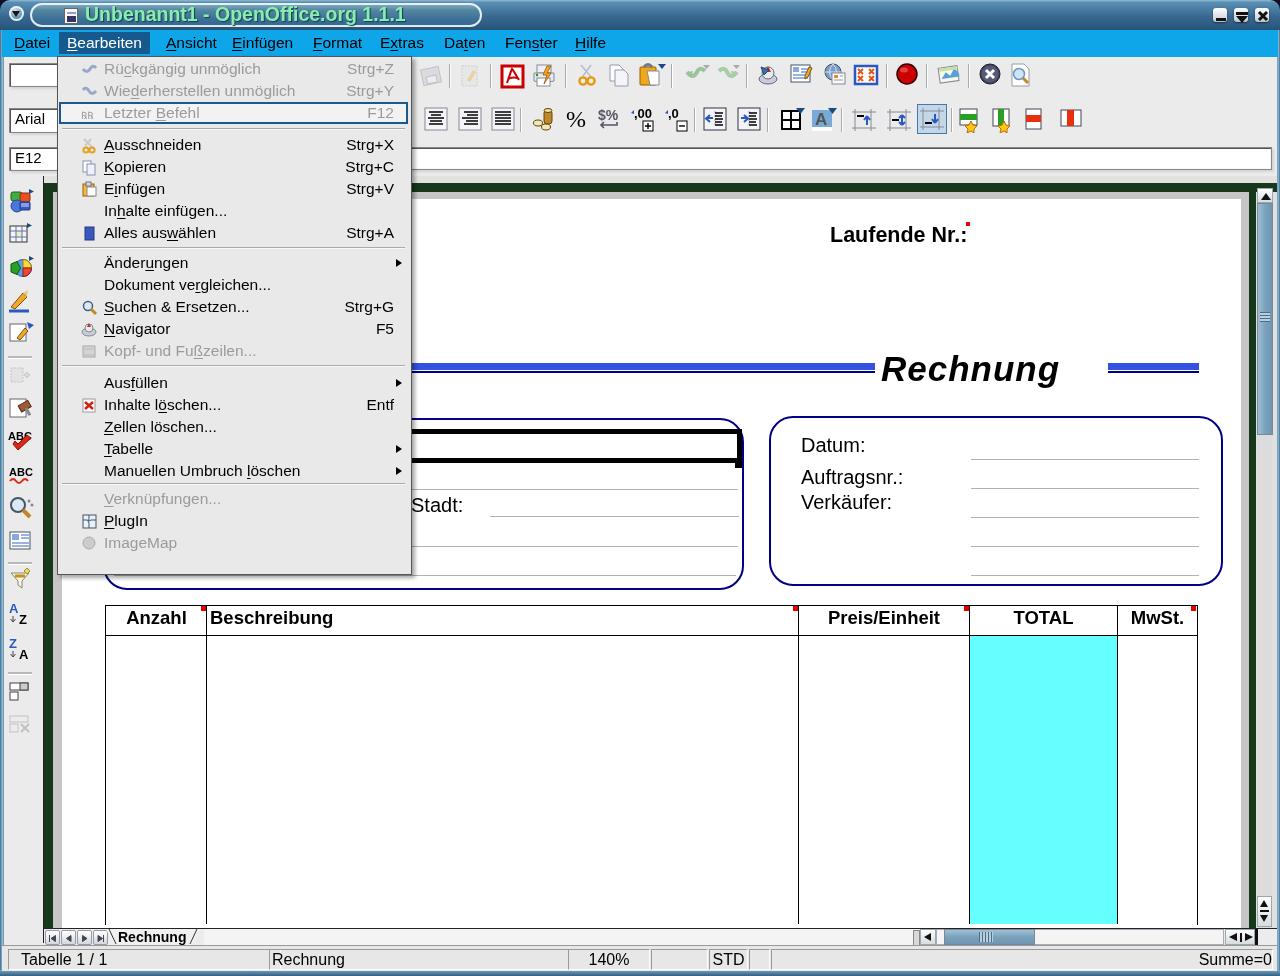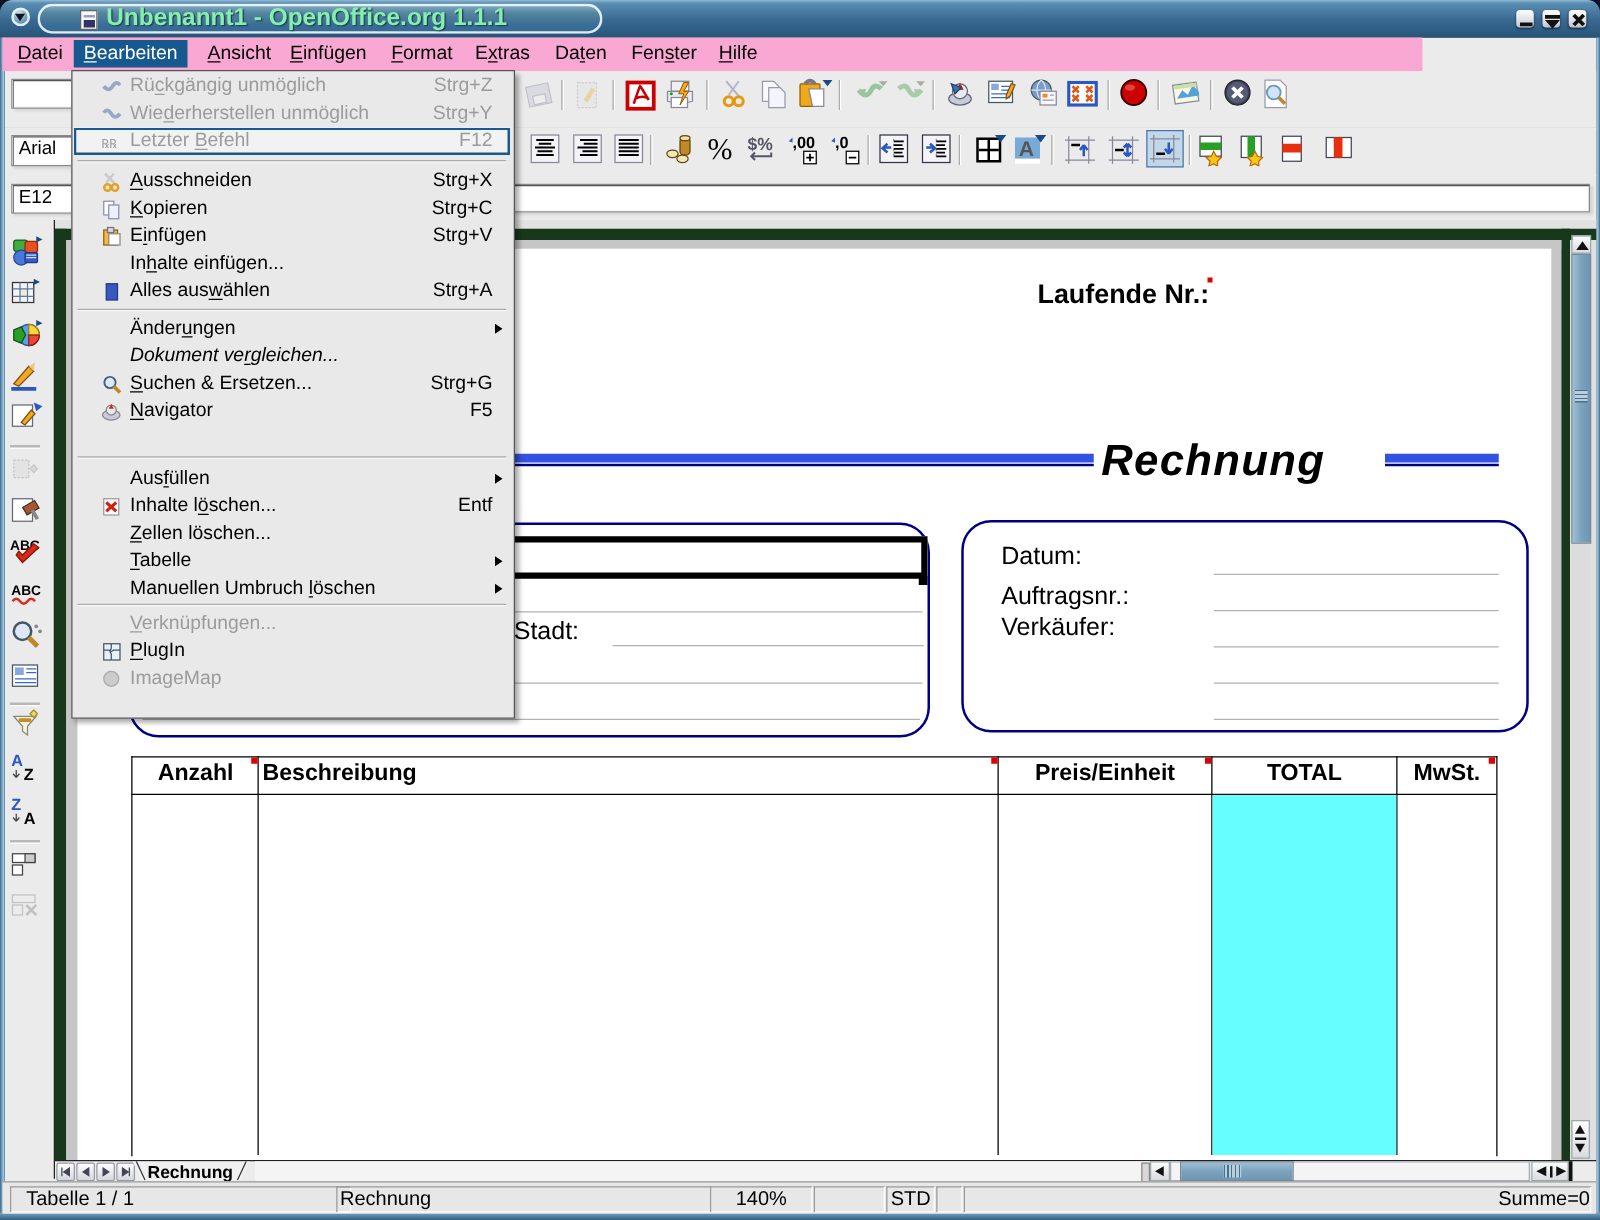--- a/index.html
+++ b/index.html
@@ -25,21 +25,21 @@
      background:radial-gradient(circle at 40% 30%,#cfe2ee,#5d90b2 60%,#2e5f85);
      box-shadow:inset 0 0 0 2px rgba(240,248,252,.9);}
   #tbtn:after{content:"";position:absolute;left:3px;top:5px;border:4.5px solid transparent;
      border-top:6px solid #12131d;border-bottom:0;}
   #ttext{position:absolute;left:85px;top:3px;font-size:19.5px;letter-spacing:2.1px;font-weight:bold;color:#86efac;
      text-shadow:1px 1px 1px #1c3a55;letter-spacing:0px;}
   .wbtn{position:absolute;top:8px;width:14px;height:14px;border-radius:3px;
      background:linear-gradient(180deg,#ffffff,#d0d4da 80%,#b8bec6);
      box-shadow:0 1px 2px rgba(0,0,20,.5);}
   
-  #menubar{position:absolute;left:2px;top:30px;width:1136px;height:27px;background:#f9a8d4;
+  #menubar{position:absolute;left:2px;top:30px;width:1276px;height:27px;background:#0ea5e9;
      font-size:15.5px;color:#000;}
   .mbi{position:absolute;top:2px;height:22px;line-height:22px;padding:0 8px;}
   .msel{background:#16598f;color:#fff;}
   u{text-decoration:underline;text-underline-offset:2px;}
   
   #fbar{position:absolute;left:4px;top:57px;width:1273px;height:45px;background:#ebebeb;border-bottom:1px solid #c8c8c8;}
   #obar{position:absolute;left:4px;top:102px;width:1273px;height:38px;background:#ebebeb;border-bottom:1px solid #c8c8c8;}
   #cbar{position:absolute;left:4px;top:140px;width:1273px;height:36px;background:#ebebeb;border-bottom:1px solid #b8b8b8;}
   .tsep{position:absolute;width:1px;height:24px;background:#aaa;box-shadow:1px 0 0 #fff;}
   .sunk{background:#fff;border:1px solid #888;
@@ -582,39 +582,46 @@
             <rect x="4" y="2" width="9" height="13" fill="#3858c0" stroke="#203880"></rect>
           </svg></span>
         <span class="tx">Alles aus<u>w</u>ählen</span>
         <span class="sc">Strg+A</span>
       </div>
     <div class="msep" style="top:190px;"></div>
     <div class="mi" style="top:195px;">
         <span class="tx">Änder<u>u</u>ngen</span>
         <span class="ar"></span>
       </div>
-    <div class="mi" style="top:217px;font-style:italic;">
+    <div class="mi" style="top:217px;">
         <span class="tx">Dokument ve<u>r</u>gleichen...</span>
       </div>
     <div class="mi" style="top:239px;">
         <span class="ic"><svg width="17" height="17">
             <circle cx="7" cy="7" r="4.5" fill="#dce8f4" stroke="#406080" stroke-width="1.5"></circle>
             <path d="M10 10 L15 15" stroke="#c08828" stroke-width="3"></path>
           </svg></span>
         <span class="tx"><u>S</u>uchen &amp; Ersetzen...</span>
         <span class="sc">Strg+G</span>
       </div>
     <div class="mi" style="top:261px;">
         <span class="ic"><svg width="17" height="17">
             <ellipse cx="8" cy="11" rx="7" ry="4" fill="#c8ccd8" stroke="#888"></ellipse>
             <circle cx="8" cy="7" r="4" fill="#e8e8f0" stroke="#888"></circle>
             <path d="M8 2 L10 6 L6 6 Z" fill="#c03020"></path>
           </svg></span>
         <span class="tx"><u>N</u>avigator</span>
         <span class="sc">F5</span>
+      </div>
+    <div class="mi dis" style="top:283px;">
+        <span class="ic"><svg width="17" height="17">
+            <rect x="2" y="3" width="12" height="11" fill="#d4d4d4" stroke="#aaa"></rect>
+            <path d="M3 6 h10 M3 12 h10" stroke="#bbb"></path>
+          </svg></span>
+        <span class="tx">Kopf- und Fu<u>ß</u>zeilen...</span>
       </div>
     <div class="msep" style="top:308px;"></div>
     <div class="mi" style="top:315px;">
         <span class="tx">Aus<u>f</u>üllen</span>
         <span class="ar"></span>
       </div>
     <div class="mi" style="top:337px;">
         <span class="ic"><svg width="17" height="17">
             <rect x="2" y="2" width="12" height="13" fill="#fff" stroke="#999"></rect>
             <path d="M4 5 L12 12 M12 5 L4 12" stroke="#d02010" stroke-width="2.4"></path>

